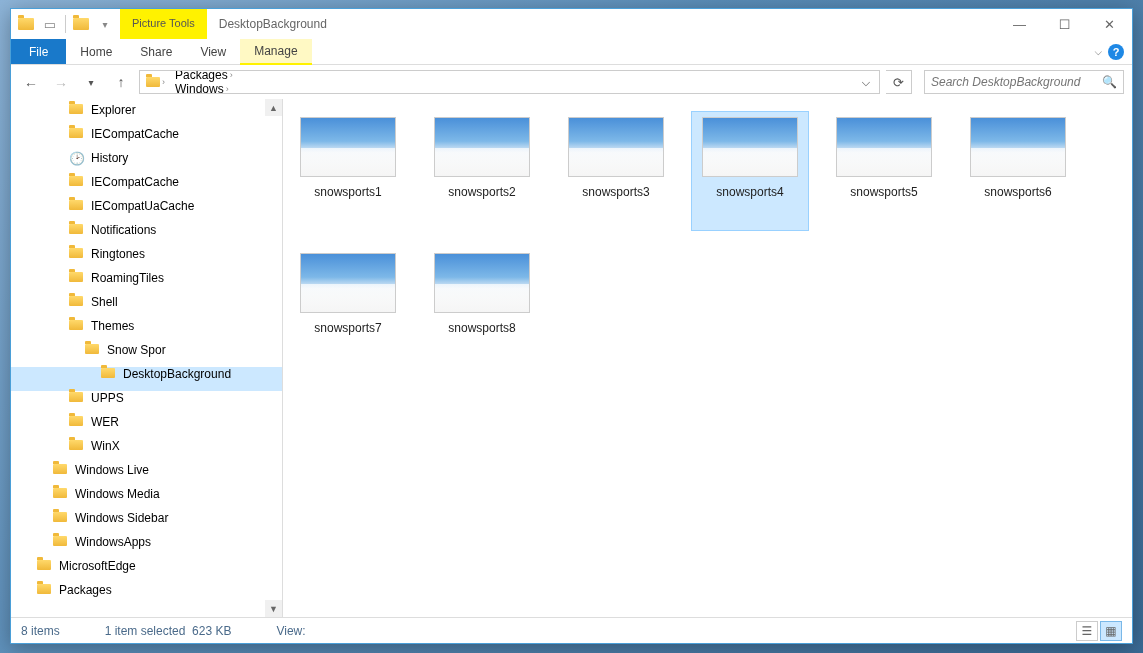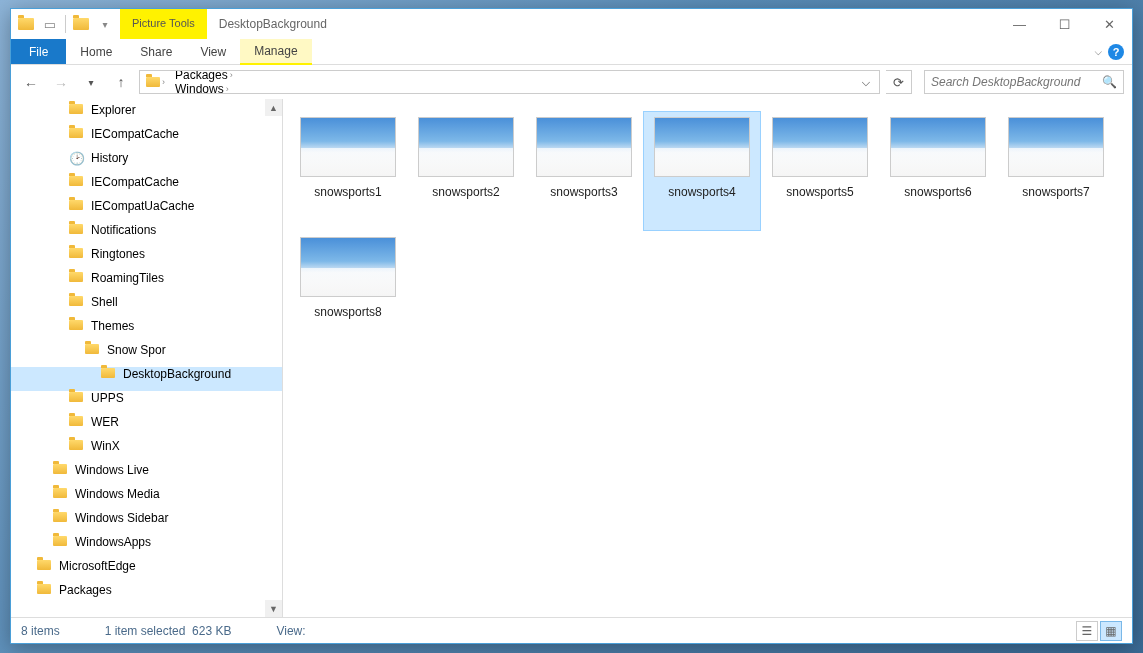--- a/index.html
+++ b/index.html
@@ -39,21 +39,21 @@
 .nav-pane { width: 272px; border-right: 1px solid #ddd; overflow-y: auto; position: relative; }
 .nav-scroll-top, .nav-scroll-bot { position: absolute; right: 0; width: 17px; height: 17px; background: #f0f0f0; display: flex; align-items: center; justify-content: center; font-size: 9px; color: #666; cursor: pointer; }
 .nav-scroll-top { top: 0; }
 .nav-scroll-bot { bottom: 0; }
 .tree { padding: 4px 0 4px 0; }
 .tree-item { height: 24px; display: flex; align-items: flex-start; font-size: 12px; cursor: pointer; padding-right: 18px; }
 .tree-item.selected { background: #cce8ff; }
 .tree-indent { display: inline-block; }
 .tree-icon { width: 16px; height: 16px; margin-right: 6px; flex-shrink: 0; }
 .content-area { flex: 1; overflow: auto; padding: 12px 0 0 0; }
-.items-grid { display: flex; flex-wrap: wrap; gap: 0; padding: 0 6px; }
+.items-grid { display: flex; flex-wrap: wrap; gap: 16px; padding: 0 6px; }
 .file-item { width: 118px; height: 120px; display: flex; flex-direction: column; align-items: center; padding: 6px 4px; cursor: pointer; }
 .file-item.selected { background: #cce8ff; border: 1px solid #99d1ff; padding: 5px 5px; }
 .thumb { width: 96px; height: 60px; border: 1px solid #ccc; background: linear-gradient(180deg, #4a90d9 0%, #7db8e8 40%, #e8f0f8 60%, #fff 100%); position: relative; margin-bottom: 8px; }
 .thumb::after { content: ''; position: absolute; bottom: 0; left: 0; right: 0; height: 28px; background: linear-gradient(180deg, rgba(255,255,255,0.7), #f5f5f5); }
 .file-label { font-size: 12px; text-align: center; color: #222; }
 .status-bar { height: 26px; border-top: 1px solid #ddd; display: flex; align-items: center; padding: 0 10px; font-size: 12px; color: #4a6a8a; gap: 31px; }
 .status-seg { margin-right: 14px; }
 .view-toggles { margin-left: auto; display: flex; gap: 2px; }
 .view-toggle { width: 22px; height: 20px; border: 1px solid #ccc; display: flex; align-items: center; justify-content: center; font-size: 12px; cursor: pointer; color: #666; }
 .view-toggle.active { background: #cce8ff; border-color: #7ab8e8; }

